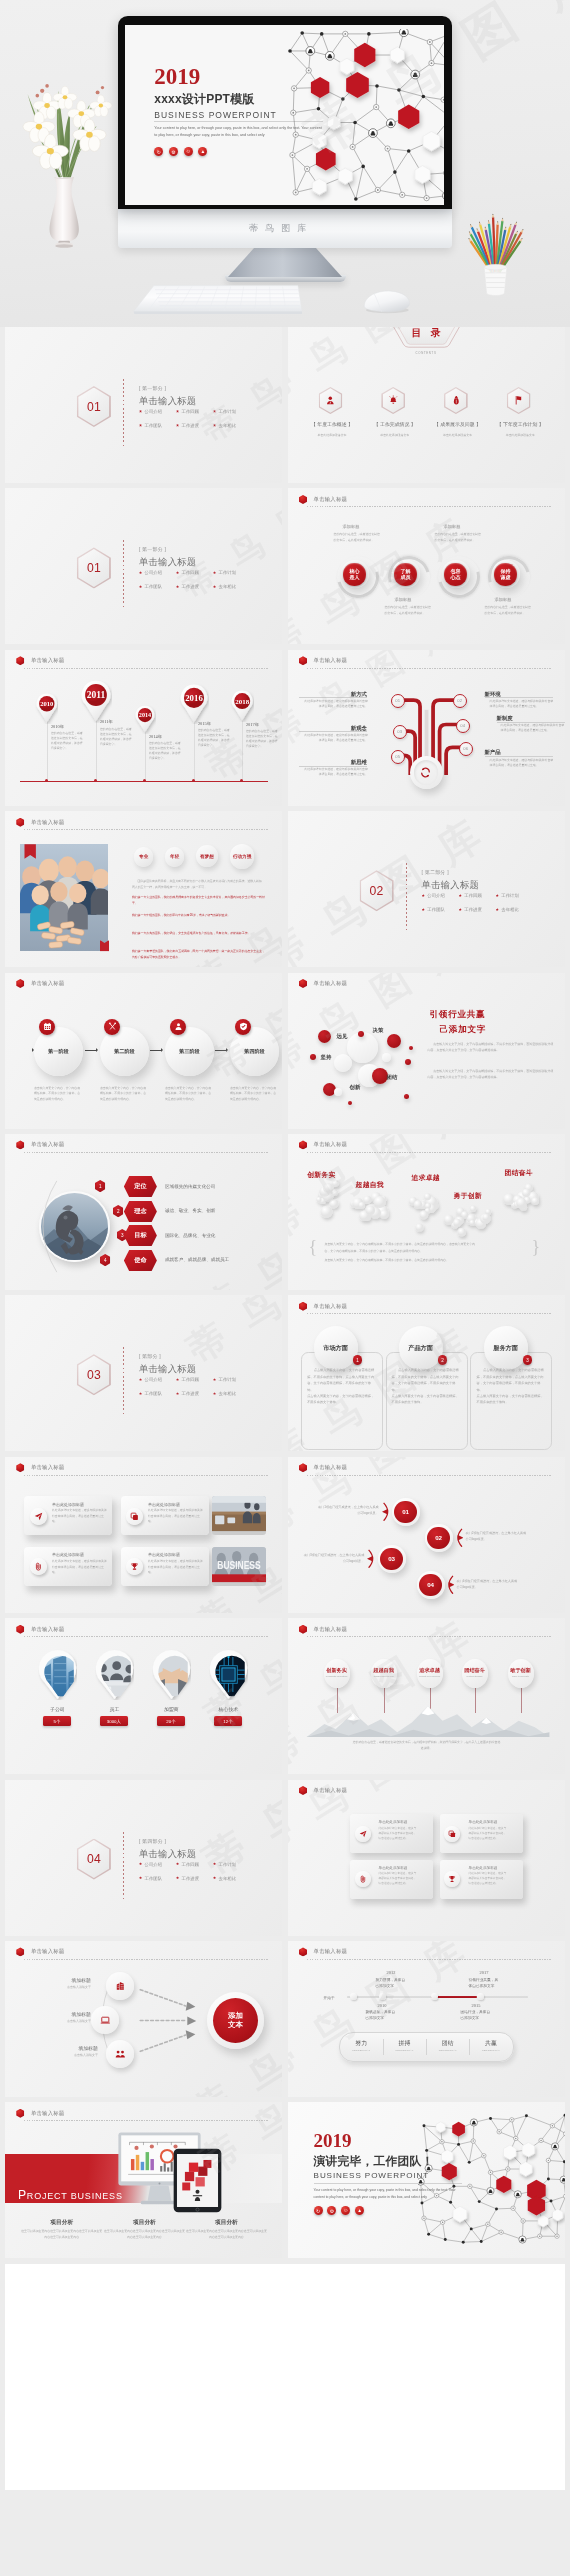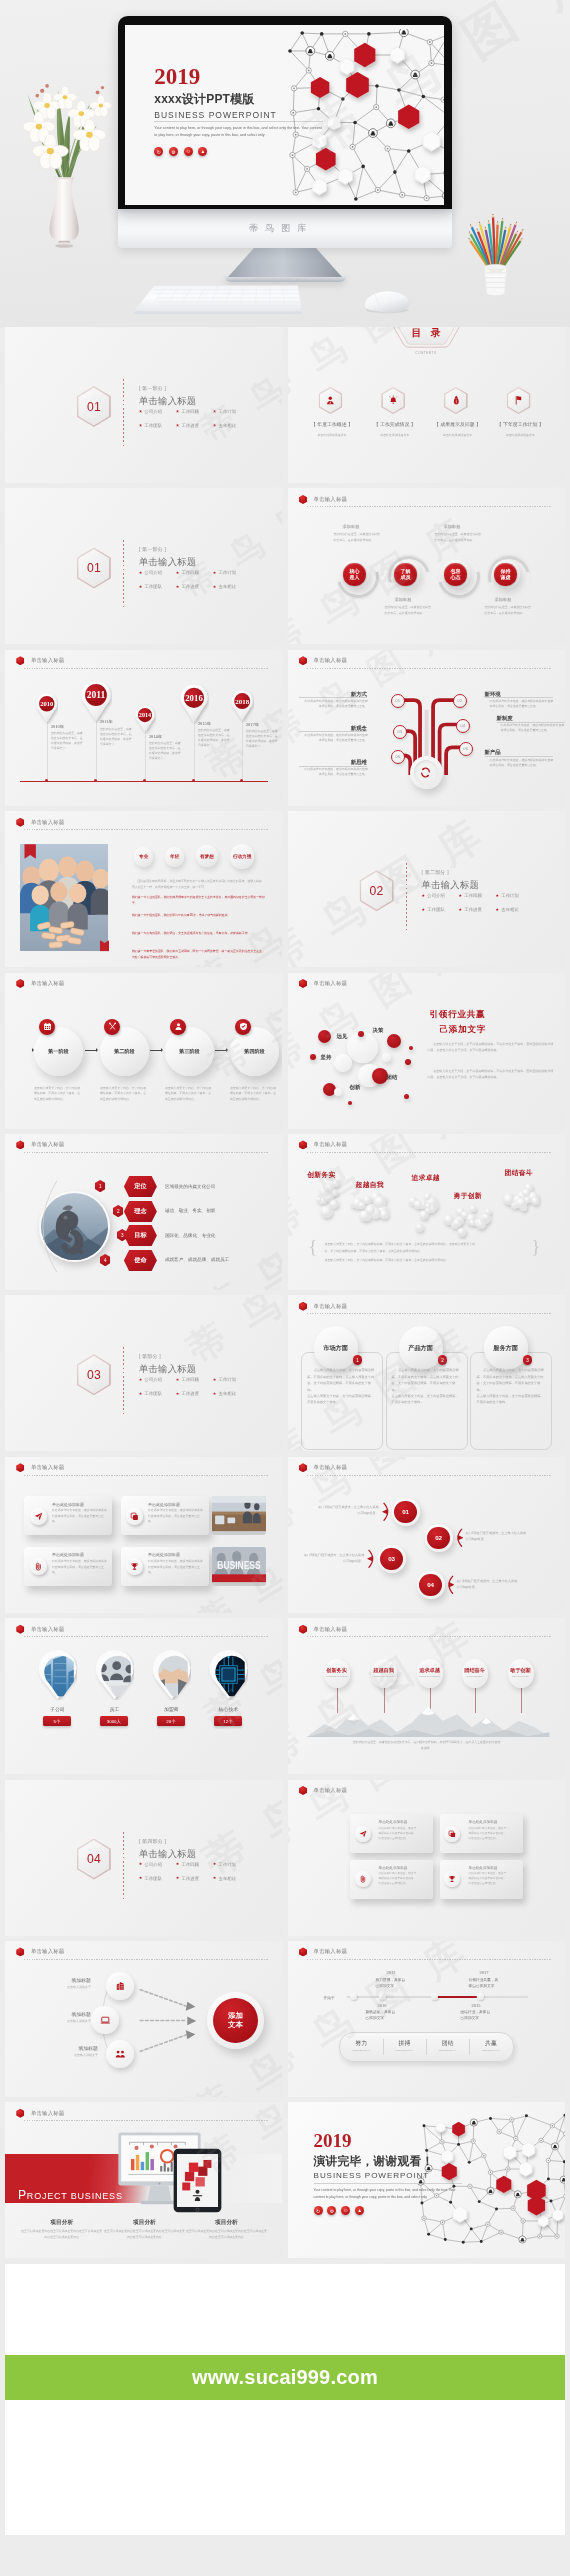--- a/index.html
+++ b/index.html
@@ -2003,21 +2003,21 @@
 <div class="pj-h" style="left:16.3px;top:117px;">项目分析</div>
 <div class="pj-b" style="left:16.3px;top:127px;">这里可以添加主要内容这里可以添加主要内容这里可以添加主要内容这里可以添加主要内容</div>
 <div class="pj-h" style="left:99px;top:117px;">项目分析</div>
 <div class="pj-b" style="left:99px;top:127px;">这里可以添加主要内容这里可以添加主要内容这里可以添加主要内容这里可以添加主要内容</div>
 <div class="pj-h" style="left:181px;top:117px;">项目分析</div>
 <div class="pj-b" style="left:181px;top:127px;">这里可以添加主要内容这里可以添加主要内容这里可以添加主要内容这里可以添加主要内容</div>
 </div>
 <div class="slide">
           <div class="sbg" style="background:linear-gradient(128deg,#fbfbfb 0%,#f6f6f6 50%,#f0f0f0 100%);"></div>
 <div class="st-year" style="left:26px;top:29px;font-size:19px;">2019</div>
-<div class="st-h1" style="left:26px;top:54px;font-size:11.8px;">演讲完毕，谢谢观看！</div>
+<div class="st-h1" style="left:26px;top:54px;font-size:11.8px;">演讲完毕，工作团队！</div>
 <div class="st-h2" style="left:26px;top:70px;font-size:8.1px;letter-spacing:0.9px;">BUSINESS POWERPOINT</div>
 <div class="st-rule" style="left:26px;top:81px;width:148px;"></div>
 <div class="st-p" style="left:26px;top:85px;width:152px;font-size:3.4px;">Your content to play here, or through your copy, paste in this box, and select only the text. Your content to play here, or through your copy, paste in this box, and select only</div>
 <div class="st-icons" style="left:26px;top:104px;gap:4.9px;">
             <i>↻</i>
             <i>⚙</i>
             <i>☺</i>
             <i>▲</i>
           </div>
 <svg style="position:absolute;right:-6.5px;top:9.8px;" width="153" height="134" viewBox="0 0 230 200">
@@ -2137,19 +2137,16 @@
               <circle cx="13" cy="57" r="2.2"></circle>
               <circle cx="200" cy="133" r="2.2"></circle>
               <circle cx="92" cy="134" r="2.2"></circle>
             </g>
           </svg>
 </div>
 </div>
     </div>
 <div class="footwrap">
 <div class="footwhite"></div>
-<div class="band2">
-        <b>www.sucai999.com</b>
-      </div>
 <div class="tail"></div>
 </div>
 </div>
 
 
 </body></html>

